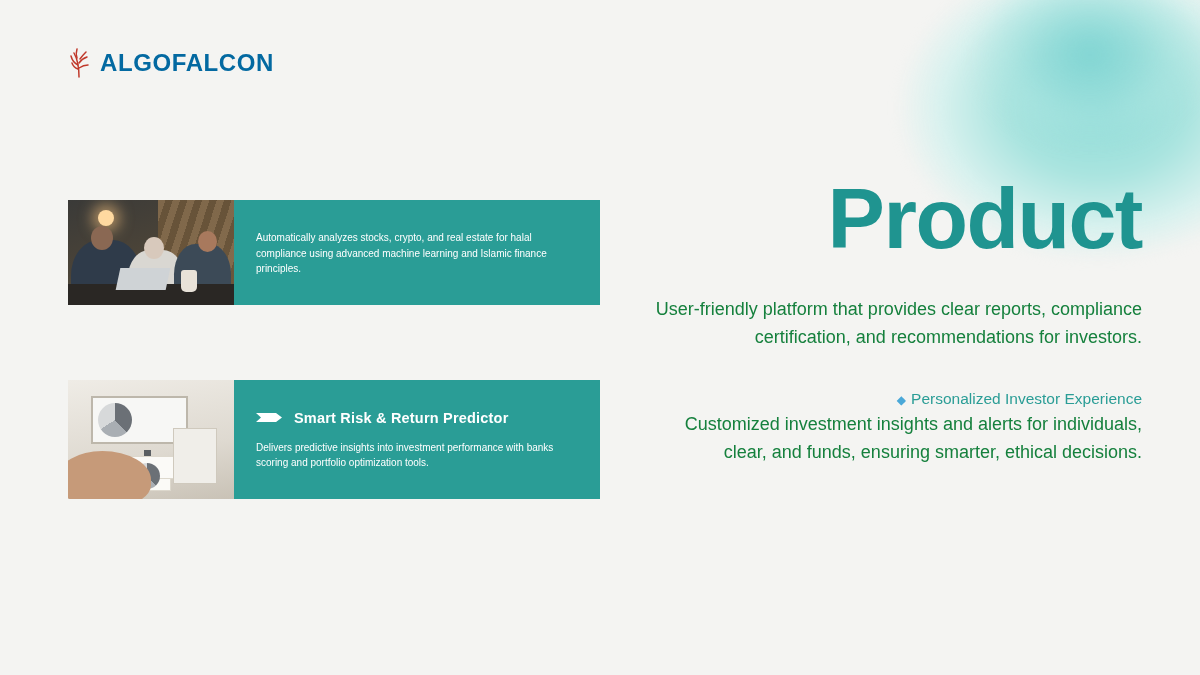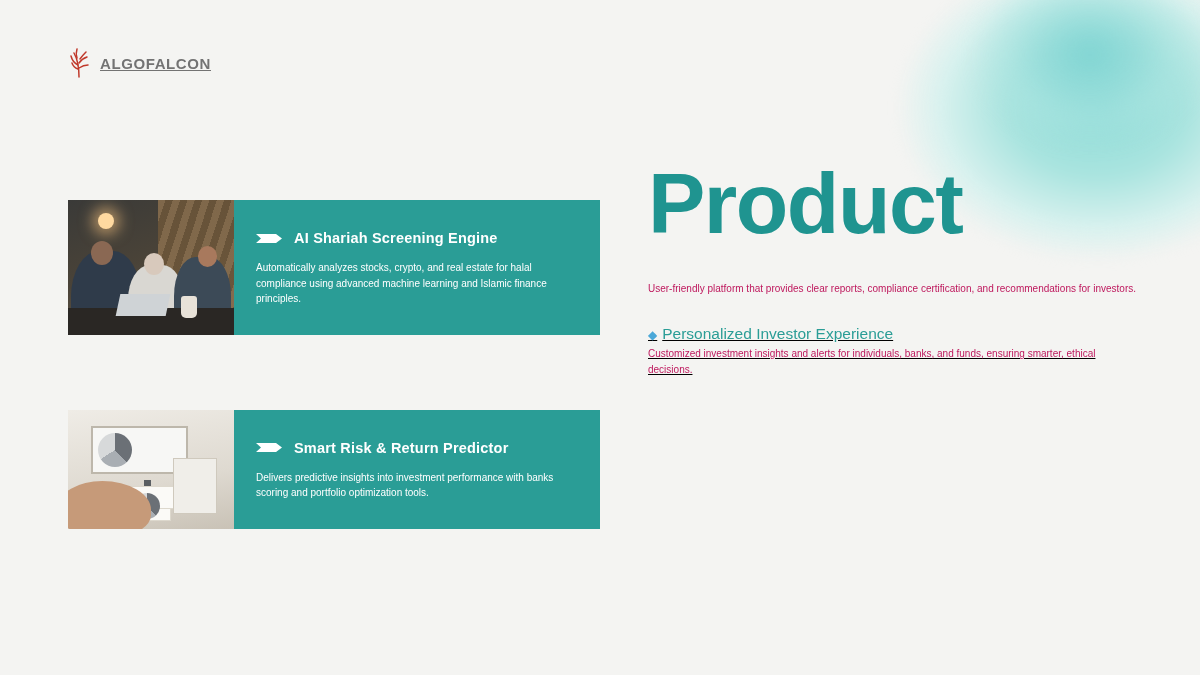--- a/index.html
+++ b/index.html
@@ -29,25 +29,24 @@
   }
 
   
   .brand {
     position:absolute;
     left:68px; top:48px;
     display:flex; align-items:center; gap:10px;
   }
   .brand-mark { width:22px; height:30px; display:block; }
   .brand-name {
-    font-size:15px;
+    font-size:24px;
     font-weight:bold;
     letter-spacing:0.6px;
-    color:#737373;
-    text-decoration:underline;
+    color:#0369a1;
   }
 
   
   .cards { position:absolute; left:68px; top:200px; width:532px; }
   .card { display:flex; width:532px; }
   .card + .card { margin-top:75px; }
   .card-photo {
     width:166px; flex:0 0 166px;
     background:#8d867c;
     position:relative;
@@ -85,40 +84,40 @@
   .ph2 .mon { position:absolute; left:14%; top:14%; width:58%; height:40%; background:#f7f7f5; border:2px solid #bdb7ab; }
   .ph2 .bar { position:absolute; bottom:10%; width:7px; background:#5b5f63; }
   .ph2 .pie { position:absolute; width:34px; height:34px; border-radius:50%;
       background:conic-gradient(#6b7076 0 38%, #a9aeb3 38% 66%, #d7d9da 66% 100%); }
   .ph2 .paper { position:absolute; background:#fbfaf7; border:1px solid #ddd8cd; }
   .ph2 .hand { position:absolute; left:-6%; bottom:-6%; width:56%; height:46%;
       border-radius:50% 55% 40% 45%; background:#c69a79; }
   .ph2 .calc { position:absolute; right:10%; bottom:12%; width:44px; height:56px; background:#f0eee9; border:1px solid #cfc9bd; }
 
   
-  .right { position:absolute; left:648px; top:163px; width:494px; text-align:left; }
+  .right { position:absolute; left:648px; top:178px; width:494px; text-align:right; }
   .headline {
     color:#1f9490;
     font-weight:bold;
     font-size:86px;
     line-height:0.95;
     letter-spacing:-1.5px;
   }
   .headline .l2 { display:block; }
   .bullets { margin-top:36px; }
-  .bullet-block + .bullet-block { margin-top:26px;text-decoration:underline; }
+  .bullet-block + .bullet-block { margin-top:36px; }
   .bullet-title {
     color:#2a9d96;
     font-size:15.5px;
     line-height:1.55;
   }
   .diamond { color:#4aa8d8; font-size:12px; margin-right:5px; }
   .bullet-text {
-    color:#be185d;
-    font-size:10px;
+    color:#15803d;
+    font-size:18px;
     line-height:1.55;
   }
 </style>
 </head>
 <body>
 
 <div class="blob"></div>
 <div class="blob2"></div>
 
 <div class="brand">
@@ -150,28 +149,20 @@
         <div class="p2"></div>
           <div class="p2h"></div>
         <div class="p3"></div>
           <div class="p3h"></div>
         <div class="table"></div>
         <div class="lap"></div>
         <div class="cup"></div>
       </div>
     </div>
     <div class="card-body">
-      <div class="card-head">
-        <span>
-          <svg class="flag-icon" viewBox="0 0 26 13" xmlns="http://www.w3.org/2000/svg">
-            <path d="M0 2 L20 2 L26 6.5 L20 11 L0 11 L5 6.5 Z" fill="#ffffff"></path>
-          </svg>
-        </span>
-        <span class="card-title">AI Shariah Screening Engine</span>
-      </div>
       <div class="card-desc">Automatically analyzes stocks, crypto, and real estate for halal compliance using advanced machine learning and Islamic finance principles.</div>
     </div>
   </div>
 
   <div class="card">
     <div class="card-photo">
       <div class="ph2">
         <div class="mon"></div>
         <div class="bar" style="left:22%;height:18%"></div>
         <div class="bar" style="left:30%;height:26%"></div>
@@ -207,16 +198,16 @@
 
   <div class="bullets">
     <div class="bullet-block">
       <div class="bullet-text">User-friendly platform that provides clear reports, compliance certification, and recommendations for investors.</div>
     </div>
 
     <div class="bullet-block">
       <div class="bullet-title">
         <span class="diamond">◆</span><span>Personalized Investor Experience</span>
       </div>
-      <div class="bullet-text">Customized investment insights and alerts for individuals, banks, and funds, ensuring smarter, ethical decisions.</div>
+      <div class="bullet-text">Customized investment insights and alerts for individuals, clear, and funds, ensuring smarter, ethical decisions.</div>
     </div>
   </div>
 </div>
 
 </body></html>

